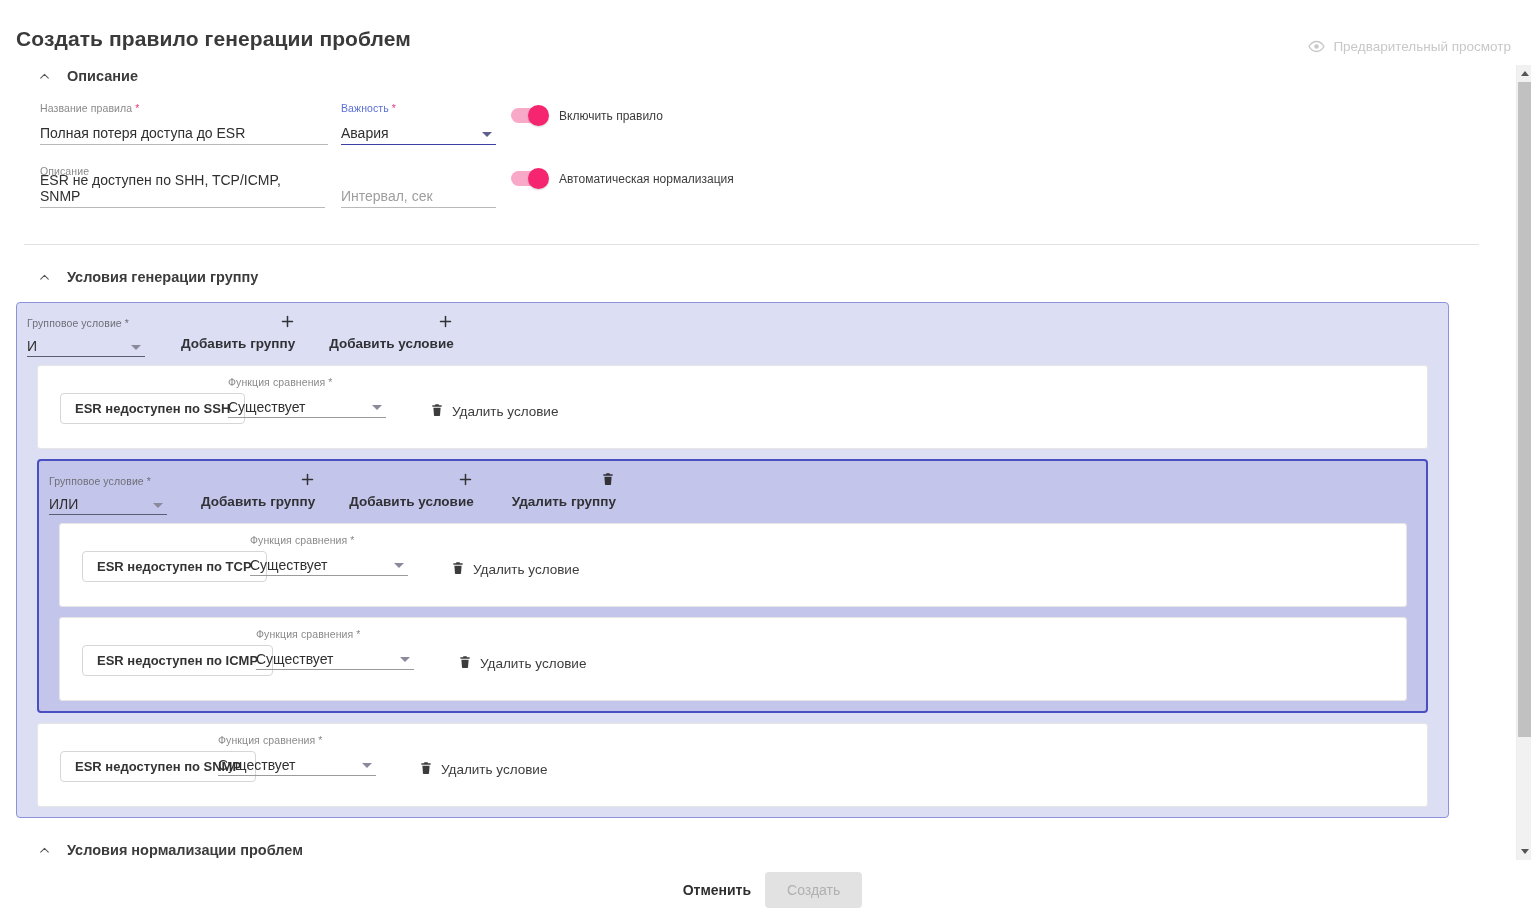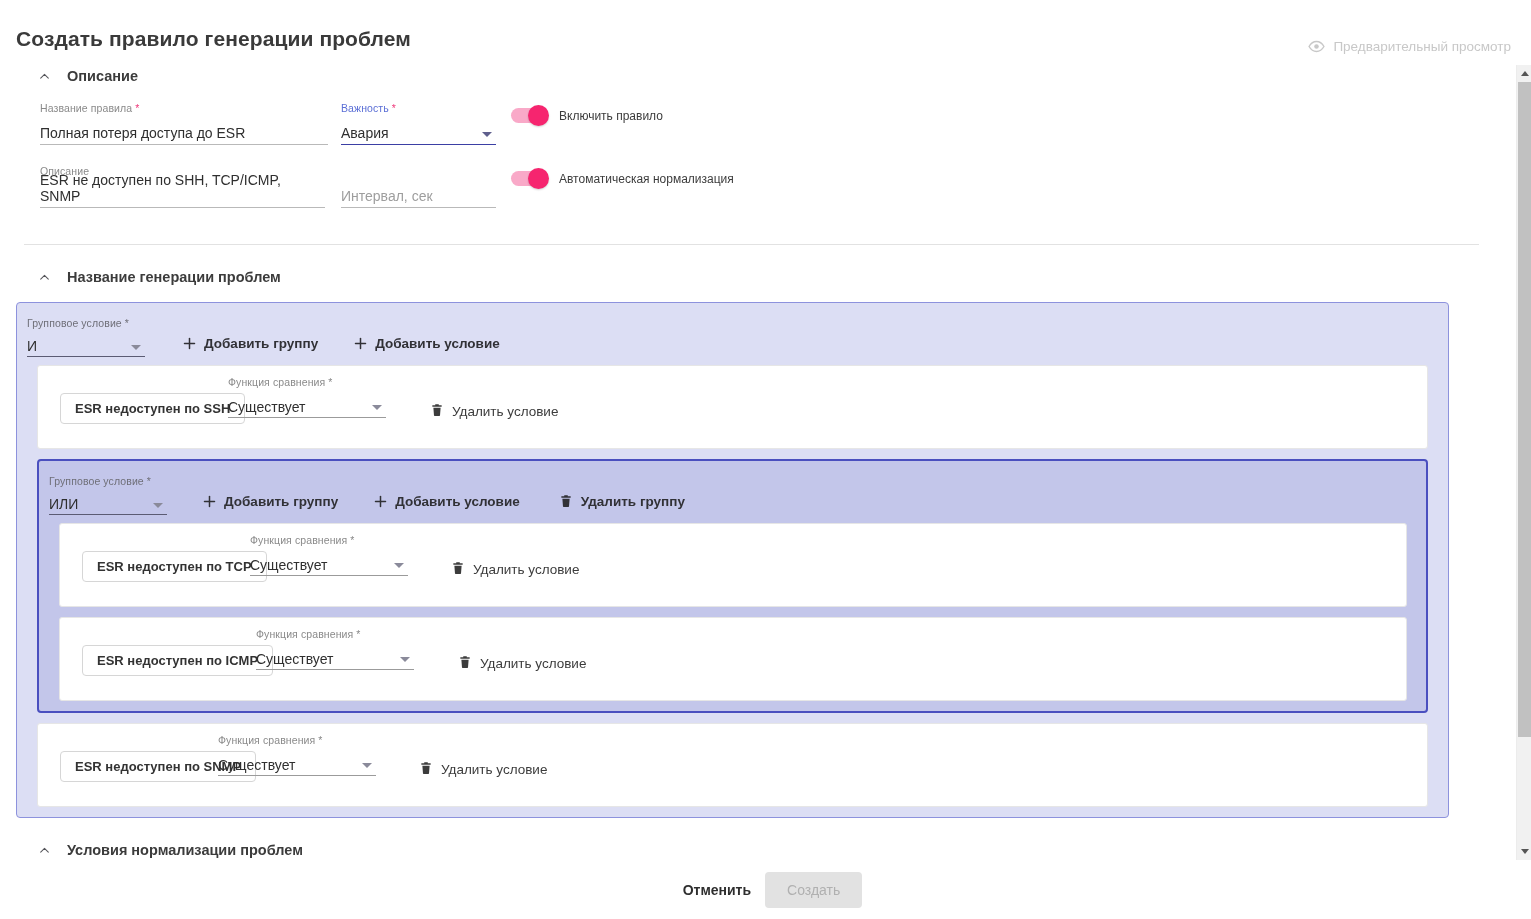--- a/index.html
+++ b/index.html
@@ -189,20 +189,21 @@
     align-items: flex-end;
     gap: 7px;
     font-size: 13.5px;
     font-weight: bold;
     color: #313136;
     cursor: pointer;
     user-select: none;
     padding: 4px 6px;
     margin-bottom: 2px;
     white-space: nowrap;
+    flex-direction: column;
   }
   .gbtn .ic {
     display: inline-flex;
     align-items: center;
     justify-content: center;
     width: 16px; height: 16px;
   }
 
   
   .cond-card {
@@ -407,21 +408,21 @@
       </div>
 
       <hr class="hr">
 
       <div class="section-head" style="margin-top:18px;">
         <span class="chev">
           <svg width="13" height="13" viewBox="0 0 24 24" fill="none" stroke="#55555a" stroke-width="1.9" stroke-linecap="round" stroke-linejoin="round">
               <polyline points="5 15 12 8 19 15"></polyline>
             </svg>
         </span>
-        <span class="section-title">Название генерации проблем</span>
+        <span class="section-title">Условия генерации группу</span>
       </div>
 
       <div class="group outer" style="margin-top:11px; width:1433px;">
 
         <div class="group-toolbar">
           <div class="group-sel">
             <div class="field-label">
               <span>Групповое условие</span><span> *</span>
             </div>
             <div class="sel-val">

